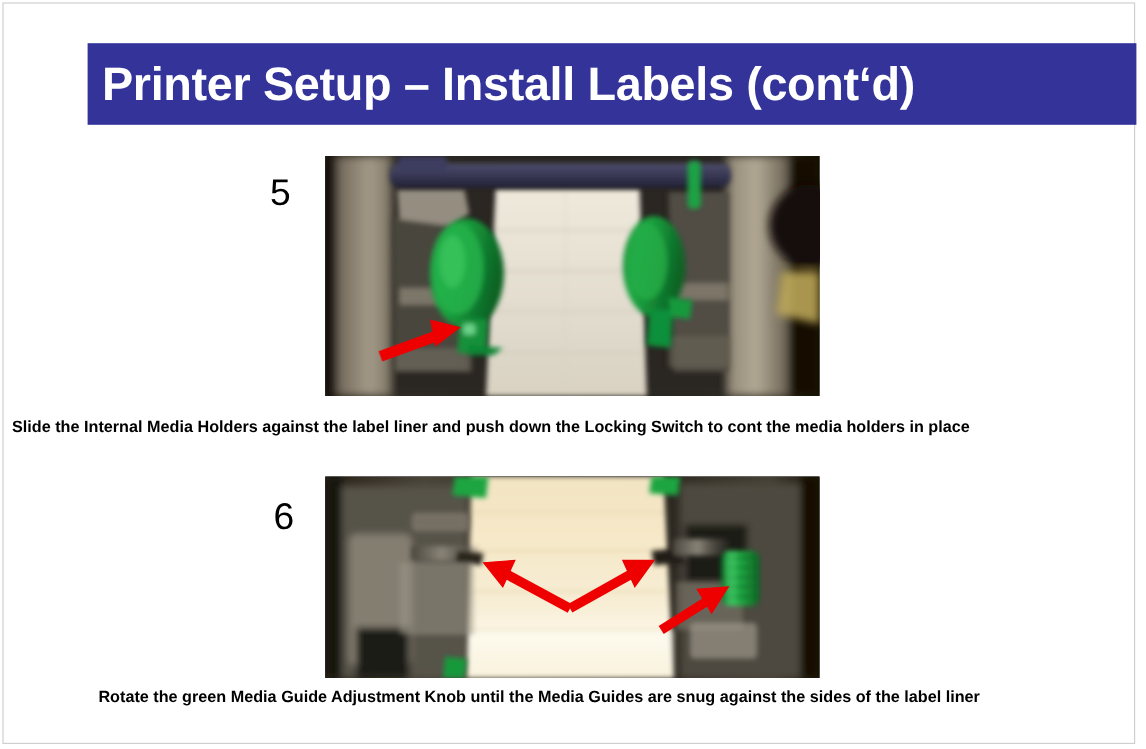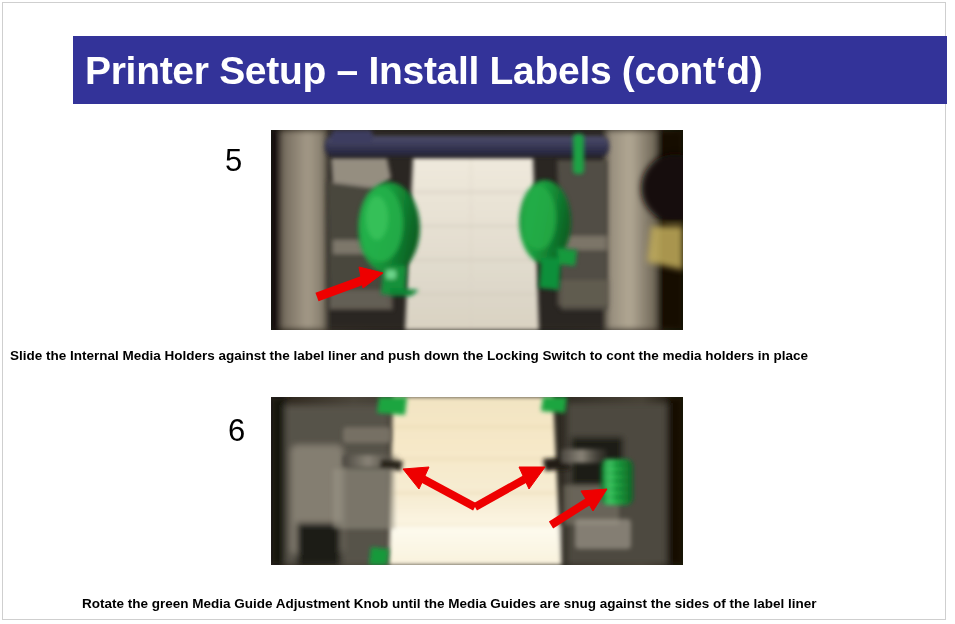--- a/index.html
+++ b/index.html
@@ -89,21 +89,21 @@
   .caption {
     position: absolute;
     font-family: "Liberation Sans", sans-serif;
     font-weight: bold;
     font-size: 13.5px;
     color: #000000;
     white-space: nowrap;
     line-height: 1.2;
   }
   #caption-step-5 { left: 10px; top: 348px; }
-  #caption-step-6 { left: 50px; top: 596px; padding-left: 32px; }
+  #caption-step-6 { left: 50px; top: 573px; padding-left: 32px; }
 </style>
 </head>
 <body>
 
 <div id="slide">
 
   <div id="page-border"></div>
 
   <div id="title-banner">
     <span id="title-text">Printer Setup – Install Labels (cont‘d)</span>

